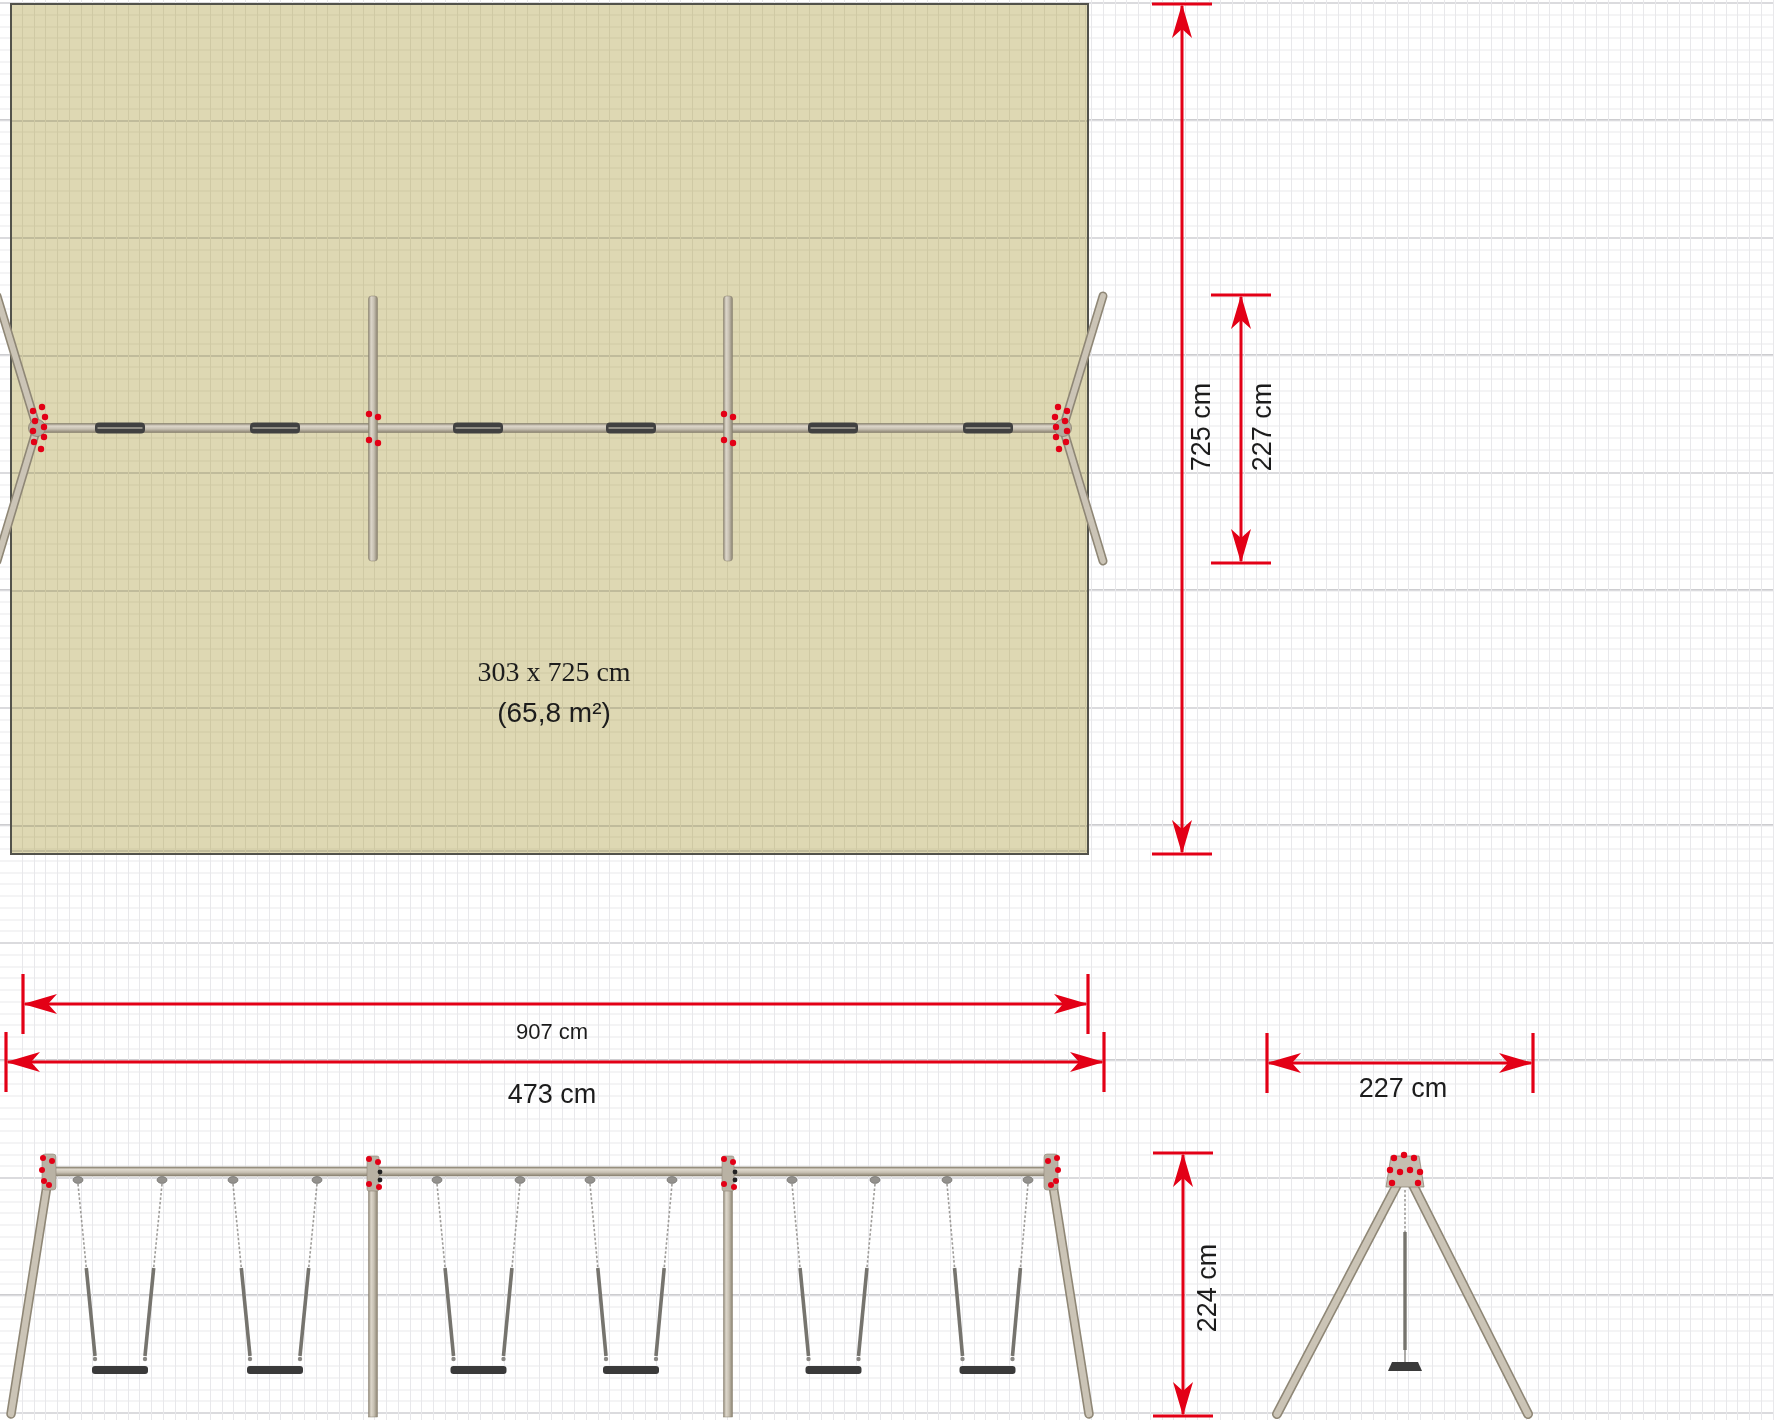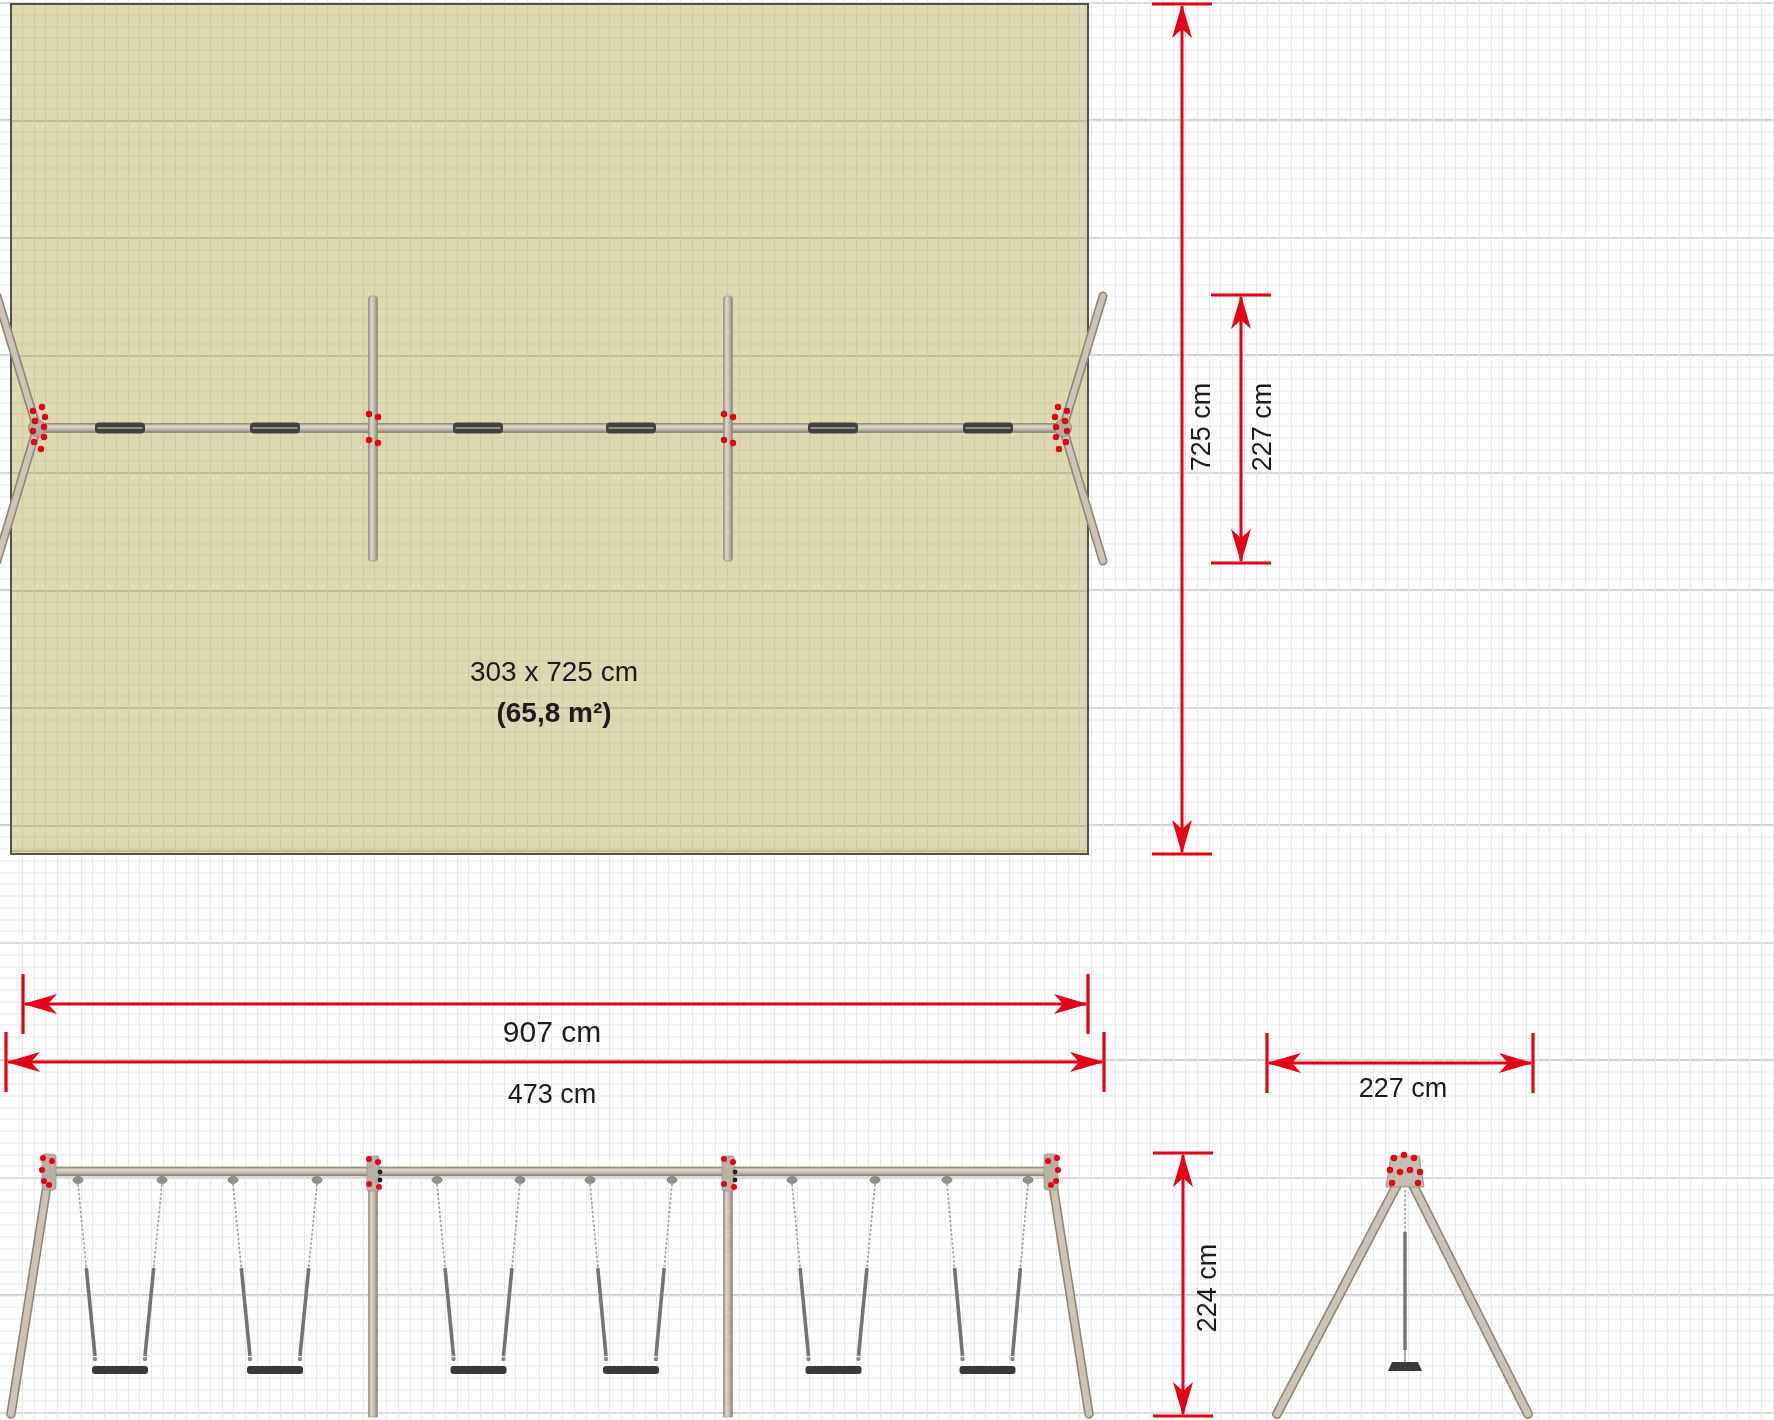--- a/index.html
+++ b/index.html
@@ -246,21 +246,21 @@
         <path d="M0 0 L10 34 L0 25 L-10 34 Z" fill="#e30016" transform="translate(1267 1063) rotate(-90)"></path>
         <path d="M0 0 L10 34 L0 25 L-10 34 Z" fill="#e30016" transform="translate(1533 1063) rotate(90)"></path>
         <g></g>
         <line x1="1183" y1="1155" x2="1183" y2="1414" stroke="#e30016" stroke-width="3" stroke-linecap="butt"></line>
         <line x1="1153" y1="1153" x2="1213" y2="1153" stroke="#e30016" stroke-width="3.2" stroke-linecap="butt"></line>
         <line x1="1153" y1="1416" x2="1213" y2="1416" stroke="#e30016" stroke-width="3.2" stroke-linecap="butt"></line>
         <path d="M0 0 L10 34 L0 25 L-10 34 Z" fill="#e30016" transform="translate(1183 1153) rotate(0)"></path>
         <path d="M0 0 L10 34 L0 25 L-10 34 Z" fill="#e30016" transform="translate(1183 1416) rotate(180)"></path>
       </g>
     </svg>
-    <div class="lbl" style="left: 554px; top: 672px; font-size: 28px; color: rgb(28, 28, 28);">303 x 725 cm</div>
-  <div class="lbl" style="left: 554px; top: 713px; font-size: 28px; color: rgb(28, 28, 28); font-weight: bold;">(65,8 m²)</div>
+    <div class="lbl" style="left: 554px; top: 672px; font-size: 28px; color: rgb(28, 28, 28); font-family: Liberation Serif, serif;">303 x 725 cm</div>
+  <div class="lbl" style="left: 554px; top: 713px; font-size: 28px; color: rgb(28, 28, 28);">(65,8 m²)</div>
   <div class="lbl rot" style="left: 1201px; top: 427px; font-size: 27px; color: rgb(28, 28, 28);">725 cm</div>
   <div class="lbl rot" style="left: 1262px; top: 427px; font-size: 27px; color: rgb(28, 28, 28);">227 cm</div>
-  <div class="lbl" style="left: 552px; top: 1032px; font-size: 30px; color: rgb(28, 28, 28);">907 cm</div>
+  <div class="lbl" style="left: 552px; top: 1032px; font-size: 22px; color: rgb(28, 28, 28);">907 cm</div>
   <div class="lbl" style="left: 552px; top: 1094px; font-size: 27px; color: rgb(28, 28, 28);">473 cm</div>
   <div class="lbl" style="left: 1403px; top: 1088px; font-size: 27px; color: rgb(28, 28, 28);">227 cm</div>
   <div class="lbl rot" style="left: 1207px; top: 1288px; font-size: 27px; color: rgb(28, 28, 28);">224 cm</div>
 </div>
 
 </body></html>

